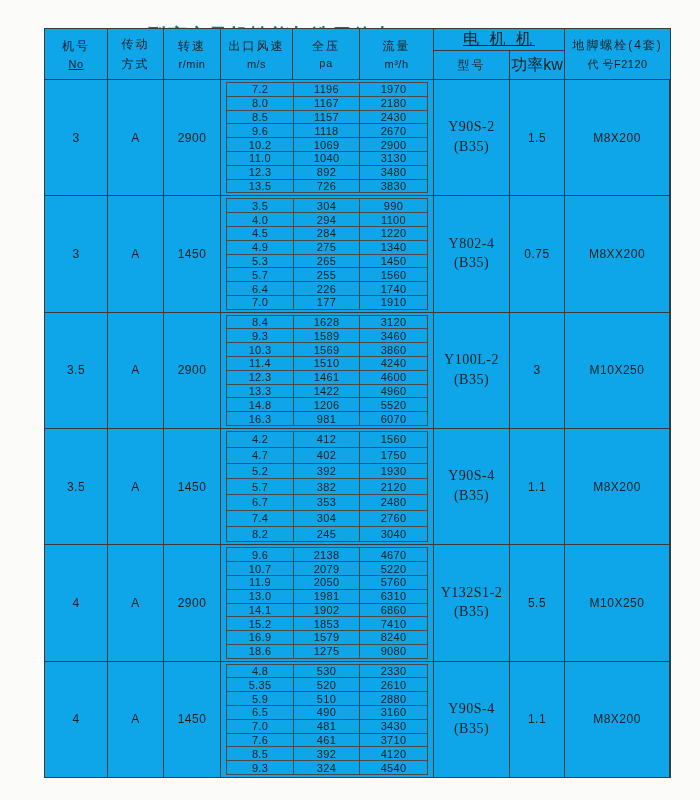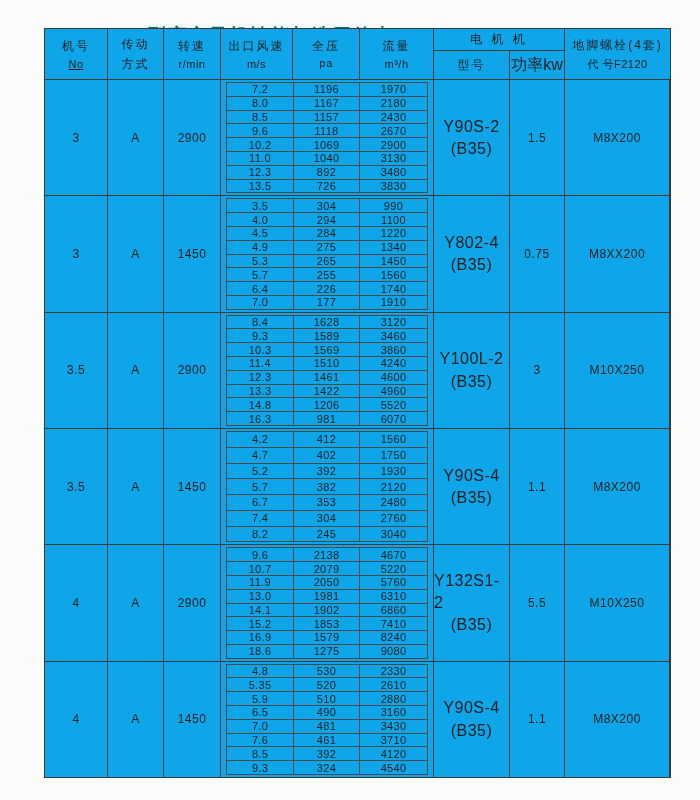--- a/index.html
+++ b/index.html
@@ -74,22 +74,23 @@
     display: flex;
     flex-direction: column;
   }
   .hmotor-top {
     flex: none;
     height: 21px;
     border-bottom: 1px solid #3a3a3a;
     display: flex;
     align-items: center;
     justify-content: center;
-    font-size: 12px;
+    font-size: 16px;
     letter-spacing: 3px;
+    text-decoration: underline;
   }
   .hmotor-bottom { flex: 1; display: flex; }
   .hm-model {
     box-sizing: border-box;
     width: 76px;
     border-right: 1px solid #3a3a3a;
     display: flex; align-items: center; justify-content: center;
     font-size: 12px; letter-spacing: 2px;
   }
   .hm-power {
@@ -109,21 +110,21 @@
   .gcell {
     box-sizing: border-box;
     border-right: 1px solid #3a3a3a;
     display: flex;
     align-items: center;
     justify-content: center;
     font-size: 12px;
     letter-spacing: 0.5px;
   }
   .gcell.w-model { flex-direction: column; gap: 1px; }
-  .mline { font-size: 16px; line-height: 1.35; letter-spacing: 0.5px; }
+  .mline { font-size: 14px; line-height: 1.35; letter-spacing: 0.5px; font-family: Liberation Serif, serif; }
   .gmid {
     box-sizing: border-box;
     width: 213px;
     border-right: 1px solid #3a3a3a;
     padding: 2px 5px;
     display: flex;
   }
   .itable {
     flex: 1;
     border: 1px solid #4a4a4a;

